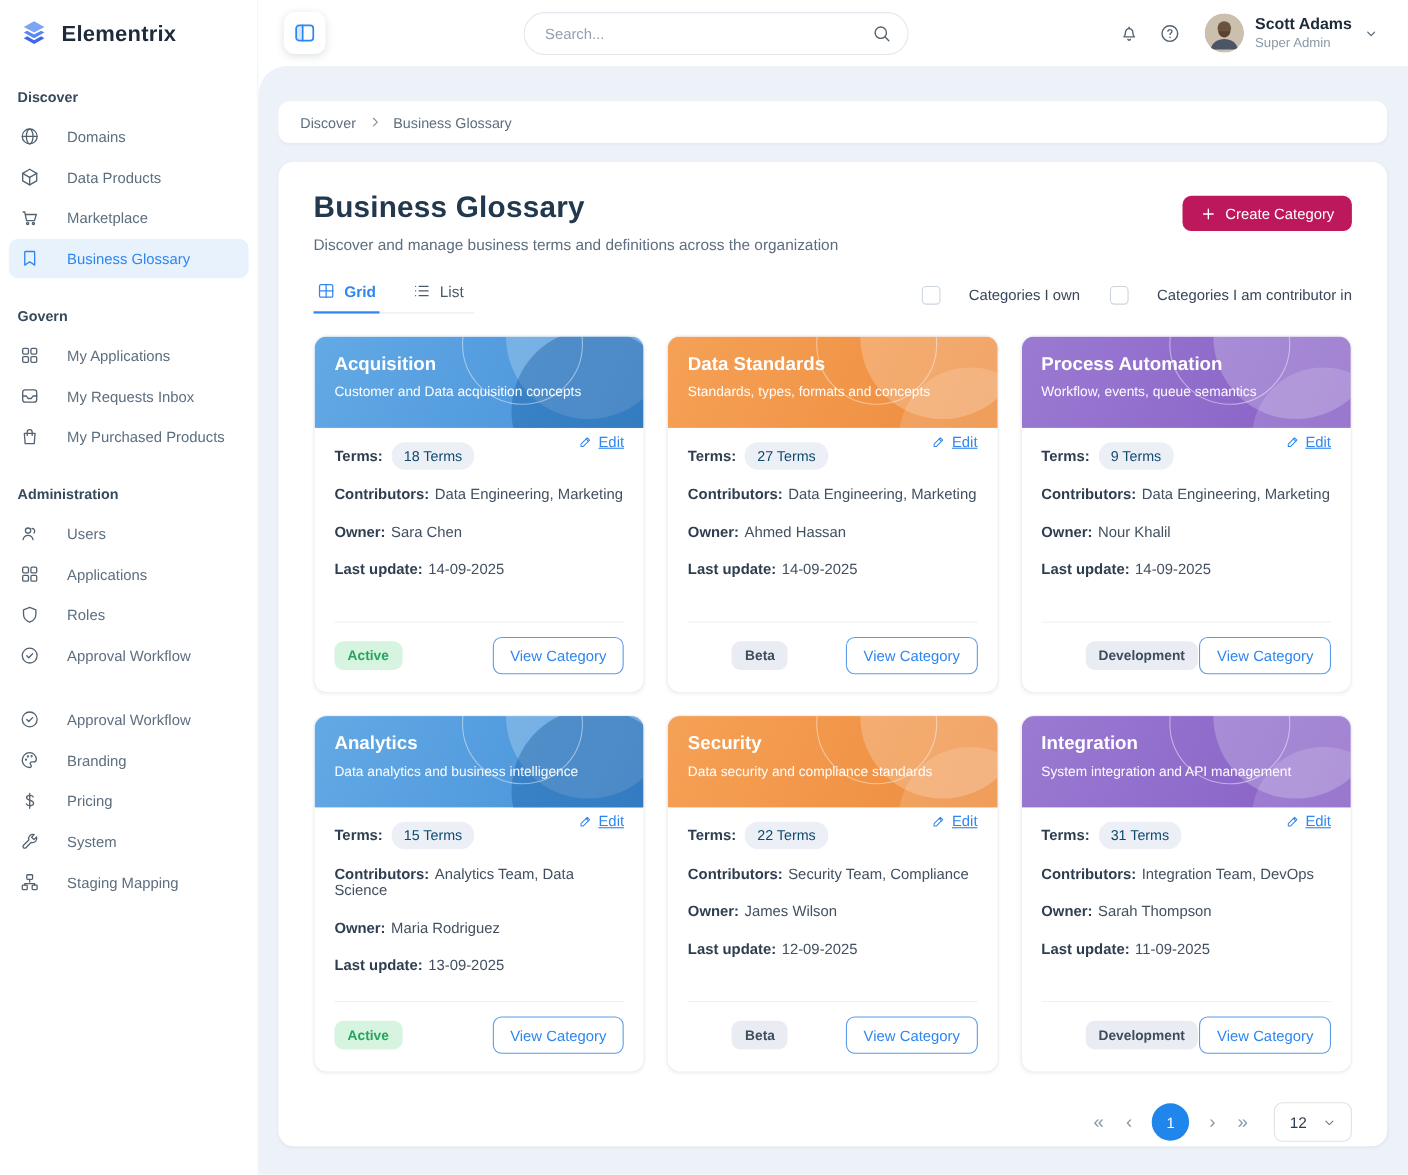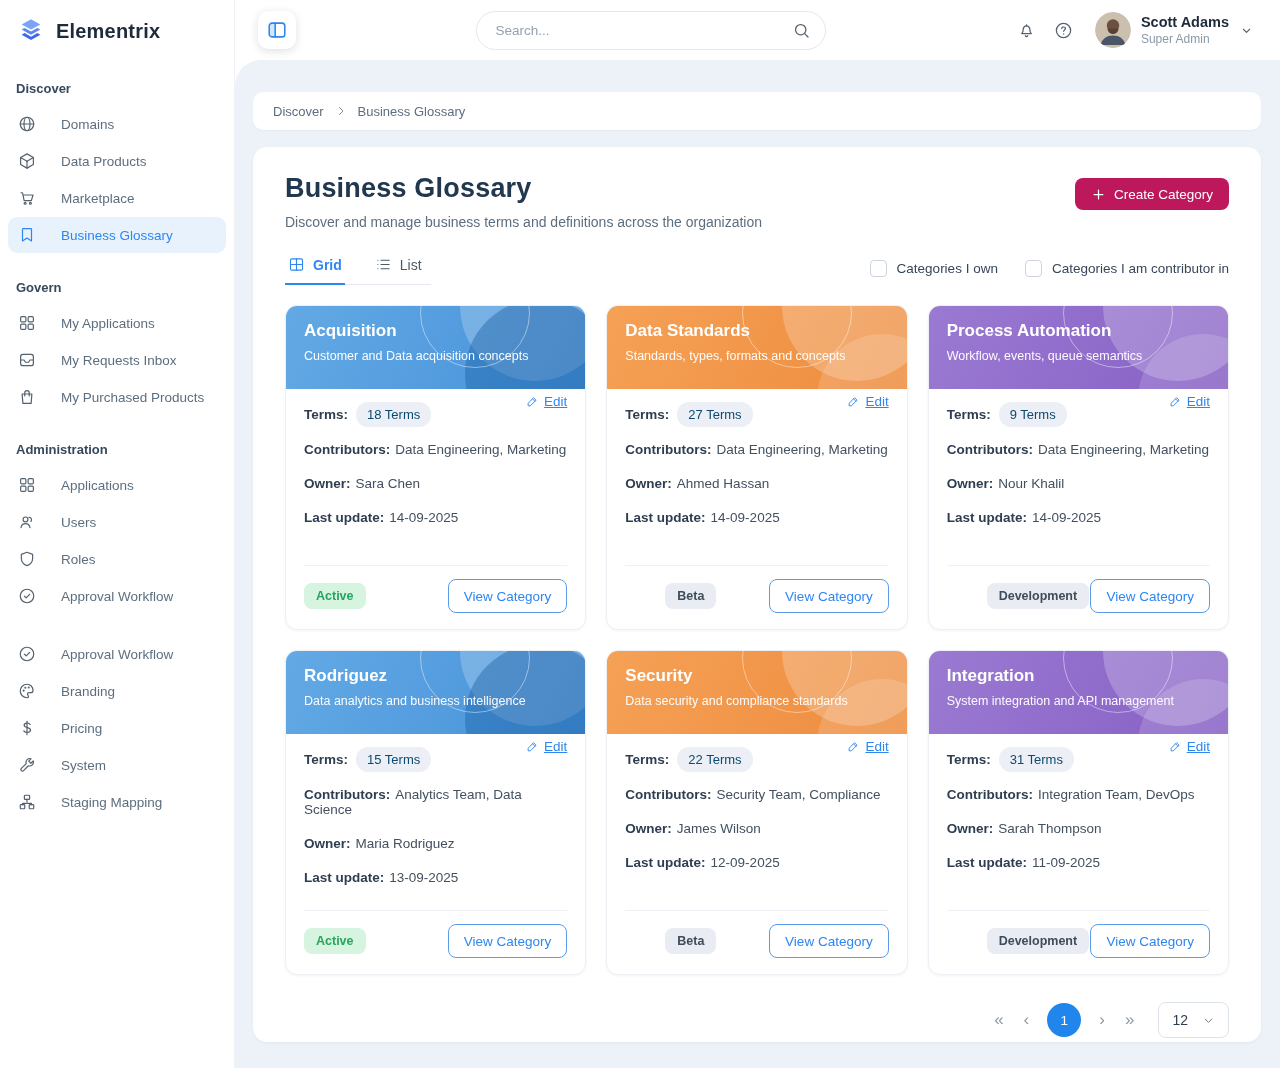--- a/index.html
+++ b/index.html
@@ -50,21 +50,21 @@
   .create-btn { display: flex; align-items: center; gap: 8px; background: #be185d; color: #fff; border: none; border-radius: 8px; padding: 0 16px; height: 32px; font-size: 13.5px; cursor: pointer; font-family: Liberation Sans, sans-serif; margin-top: 5px; }
   .create-btn svg { width: 15px; height: 15px; stroke: #fff; fill: none; stroke-width: 2; stroke-linecap: round; }
 
   .toolbar { display: flex; justify-content: space-between; align-items: flex-end; margin-top: 20px; }
   .tabs { display: flex; border-bottom: 1px solid #e5e9ef; }
   .tab { display: flex; align-items: center; gap: 8px; font-size: 14px; padding: 6px 3px 10px; margin-right: 27px; color: #4c5a68; cursor: pointer; border-bottom: 2px solid transparent; margin-bottom: -1px; }
   .tab:last-child { margin-right: 6px; }
   .tab svg { width: 17px; height: 17px; stroke: currentColor; fill: none; stroke-width: 1.6; stroke-linecap: round; stroke-linejoin: round; }
   .tab.active { color: #2e86f0; font-weight: 700; border-bottom-color: #2e86f0; }
   .filters { display: flex; gap: 27px; align-items: center; padding-bottom: 8px; }
-  .filter { display: flex; align-items: center; gap: 10px; font-size: 13.5px; color: #37465a; cursor: pointer; }
+  .filter { display: flex; align-items: center; gap: 26px; font-size: 13.5px; color: #37465a; cursor: pointer; }
   .filter input { appearance: none; -webkit-appearance: none; width: 17px; height: 17px; border: 1.5px solid #ccd5df; border-radius: 4px; background: #fff; cursor: pointer; }
 
   .cards-grid { display: grid; grid-template-columns: repeat(3, 1fr); gap: 20px; margin-top: 20px; }
   .card { background: #fff; border: 1px solid #edf0f4; border-radius: 12px; height: 325px; display: flex; flex-direction: column; overflow: hidden; box-shadow: 0 1px 3px rgba(40,60,90,.06); }
   .card-head { height: 83px; flex: 0 0 83px; padding: 15px 18px; position: relative; overflow: hidden; color: #fff; }
   .theme-blue   { background: linear-gradient(115deg, #63a9e5, #4691d8); }
   .theme-orange { background: linear-gradient(115deg, #f5a156, #ee8c3e); }
   .theme-purple { background: linear-gradient(115deg, #9a7ad2, #8760c5); }
   .blob1 { position: absolute; width: 150px; height: 150px; border-radius: 50%; background: rgba(255,255,255,.22); top: -75px; right: -25px; }
   .blob2 { position: absolute; width: 130px; height: 130px; border-radius: 50%; right: -40px; bottom: -75px; background: rgba(255,255,255,.15); }
@@ -159,34 +159,34 @@
     <svg viewBox="0 0 24 24">
         <path d="M5.5 8h13l-1 12.5h-11z"></path>
         <path d="M9 10.5V6.5a3 3 0 016 0v4"></path>
       </svg>
     <span>My Purchased Products</span>
   </div>
 
   <div class="nav-section-heading">Administration</div>
   <div class="nav-item">
     <svg viewBox="0 0 24 24">
+        <circle cx="10" cy="8.5" r="3.2"></circle>
+        <path d="M4 19.5c.7-3.4 3-5.2 6-5.2s5.3 1.8 6 5.2"></path>
+        <path d="M14.8 5.9a3.2 3.2 0 012.4 5.4"></path>
+      </svg>
+    <span>Users</span>
+  </div>
+  <div class="nav-item">
+    <svg viewBox="0 0 24 24">
         <rect x="3.5" y="3.5" width="7" height="7" rx="1.5"></rect>
         <rect x="13.5" y="3.5" width="7" height="7" rx="1.5"></rect>
         <rect x="3.5" y="13.5" width="7" height="7" rx="1.5"></rect>
         <rect x="13.5" y="13.5" width="7" height="7" rx="1.5"></rect>
       </svg>
     <span>Applications</span>
-  </div>
-  <div class="nav-item">
-    <svg viewBox="0 0 24 24">
-        <circle cx="10" cy="8.5" r="3.2"></circle>
-        <path d="M4 19.5c.7-3.4 3-5.2 6-5.2s5.3 1.8 6 5.2"></path>
-        <path d="M14.8 5.9a3.2 3.2 0 012.4 5.4"></path>
-      </svg>
-    <span>Users</span>
   </div>
   <div class="nav-item">
     <svg viewBox="0 0 24 24">
         <path d="M12 3l7.5 2.8v5.4c0 4.6-3.1 7.9-7.5 9.6-4.4-1.7-7.5-5-7.5-9.6V5.8z"></path>
       </svg>
     <span>Roles</span>
   </div>
   <div class="nav-item">
     <svg viewBox="0 0 24 24">
         <circle cx="12" cy="12" r="9"></circle>
@@ -444,21 +444,21 @@
               <button class="view-btn">View Category</button>
             </div>
           </div>
         </article>
 
         <article class="card">
           <div class="card-head theme-blue">
             <span class="blob1"></span>
             <span class="blob2"></span>
             <span class="ring"></span>
-            <h3 class="card-title">Rodriguez</h3>
+            <h3 class="card-title">Analytics</h3>
             <p class="card-desc">Data analytics and business intelligence</p>
           </div>
           <div class="card-body">
             <div class="terms-row">
               <span class="terms-left">
                 <span class="lbl">Terms:</span>
                 <span class="pill">15 Terms</span>
               </span>
               <a class="edit-link">
                 <svg viewBox="0 0 24 24">

